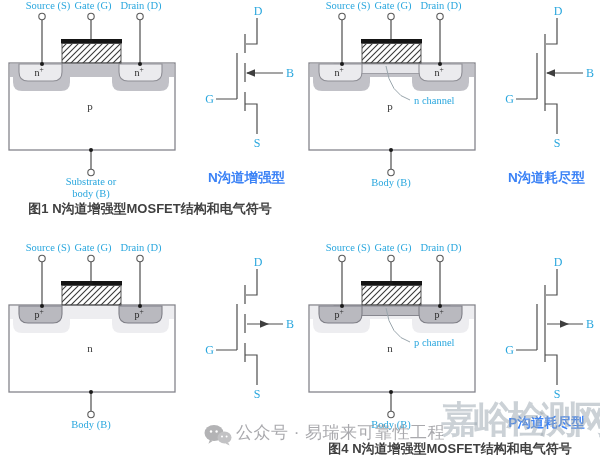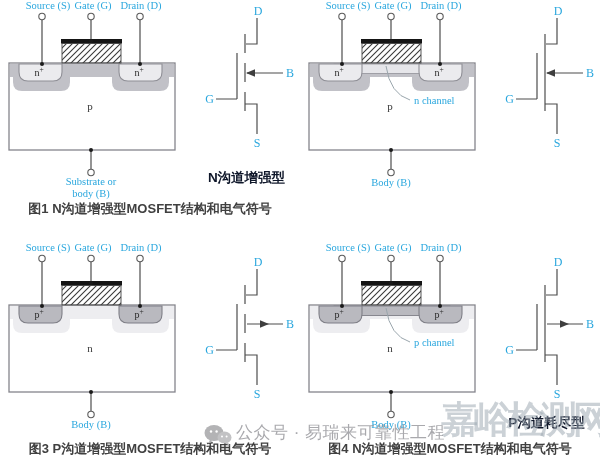--- a/index.html
+++ b/index.html
@@ -5,21 +5,21 @@
   html,body{margin:0;padding:0;background:#fff}
   .page{position:relative;width:600px;height:458px;background:#fff;overflow:hidden;
         font-family:"Liberation Serif",serif}
   .panel{position:absolute;width:300px;height:229px}
   #p0{left:0;top:0}#p1{left:300px;top:0}#p2{left:0;top:229px}#p3{left:300px;top:229px}
   .struct{position:absolute;left:2px}
   .top .struct{top:0}.bottom .struct{top:13px}
   .sym{position:absolute;left:205px}
   .top .sym{top:4px}.bottom .sym{top:26px}
   .type-label{position:absolute;left:193px;width:107px;text-align:center;white-space:nowrap;
-              font-family:"Liberation Sans",sans-serif;font-weight:700;font-size:13.5px;color:#0f172a}
+              font-family:"Liberation Sans",sans-serif;font-weight:700;font-size:13.5px;color:#3b82f6}
   .top .type-label{top:169px}.bottom .type-label{top:185px}
   .caption{position:absolute;left:0;width:100%;text-align:center;white-space:nowrap;
            font-family:"Liberation Sans",sans-serif;font-weight:700;font-size:13px;color:#404040}
   .top .caption{top:200px}.bottom .caption{top:211px}
   
   .cy{fill:#2aa7de;font-size:10.5px;font-family:"Liberation Serif",serif}
   .sym .cy{font-size:12px}
   .ln{stroke:#4d4d4d;stroke-width:1.2;fill:none}
   .term{fill:#fff;stroke:#5a5a5a;stroke-width:1.1}
   .dot{fill:#1a1a1a}
@@ -139,20 +139,21 @@
       <path class="ln" d="M52,14 V40 H41"></path>
       <path class="ln" d="M40,30 V107"></path>
       <path class="ln" d="M32,49 V95 M32,95 H11"></path>
       <text class="cy" x="9" y="99" text-anchor="end">G</text>
       <path class="ln" d="M42,69 H78"></path>
       <polygon class="arr" points="41,69 50,65.2 50,72.8"></polygon>
       <text class="cy" x="81" y="72.5">B</text>
       <path class="ln" d="M40,100 H52 V130"></path>
       <text class="cy" x="52" y="143" text-anchor="middle">S</text>
     </svg>
+    <div class="type-label">N沟道耗尽型</div>
   </section>
 
   <section class="panel bottom" id="p2">
     <svg class="struct ptype" width="197" height="200" viewBox="0 0 197 200">
       <defs>
           <pattern id="hatch2" width="6" height="6" patternUnits="userSpaceOnUse">
         <path d="M-1,1 l2,-2 M0,6 l6,-6 M5,7 l2,-2" stroke="#3a3a3a" stroke-width="1.1"></path>
           </pattern>
         </defs>
       <text class="cy" x="46" y="9" text-anchor="middle">Source (S)</text>
@@ -186,21 +187,20 @@
       <path class="ln" d="M52,14 V40 H41"></path>
       <path class="ln" d="M40,30 V49 M40,59 V78 M40,88 V107"></path>
       <path class="ln" d="M32,49 V95 M32,95 H11"></path>
       <text class="cy" x="9" y="99" text-anchor="end">G</text>
       <path class="ln" d="M42,69 H78"></path>
       <polygon class="arr" points="64,69 55,65.2 55,72.8"></polygon>
       <text class="cy" x="81" y="72.5">B</text>
       <path class="ln" d="M40,100 H52 V130"></path>
       <text class="cy" x="52" y="143" text-anchor="middle">S</text>
     </svg>
-    <div class="caption">图3 P沟道增强型MOSFET结构和电气符号</div>
   </section>
 
   <section class="panel bottom" id="p3">
     <svg class="struct ptype" width="197" height="200" viewBox="0 0 197 200">
       <defs>
           <pattern id="hatch3" width="6" height="6" patternUnits="userSpaceOnUse">
         <path d="M-1,1 l2,-2 M0,6 l6,-6 M5,7 l2,-2" stroke="#3a3a3a" stroke-width="1.1"></path>
           </pattern>
         </defs>
       <text class="cy" x="46" y="9" text-anchor="middle">Source (S)</text>

